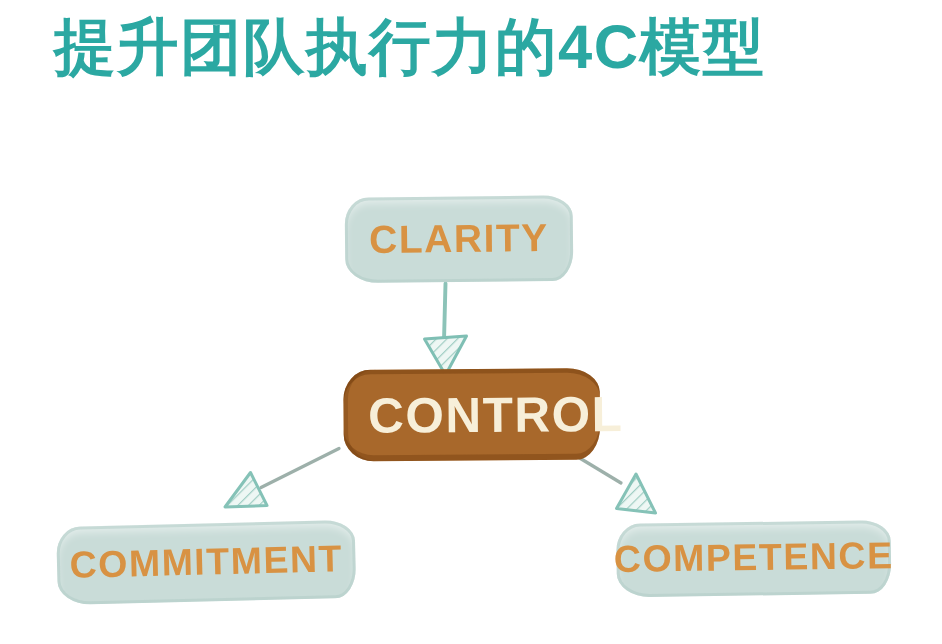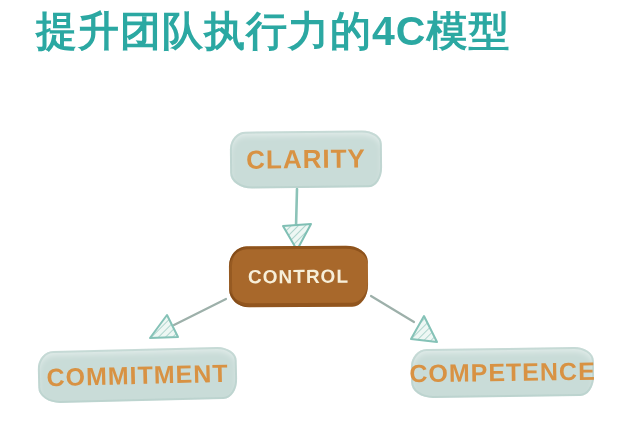--- a/index.html
+++ b/index.html
@@ -44,28 +44,29 @@
   }
   .node-clarity{
     left:230px; top:131px; width:152px; height:57px;
     font-size:26px;
     transform:rotate(-0.6deg);
   }
   .node-control{
     left:229px; top:246px; width:139px; height:61px;
     background:#a8682b;
     color:#f7efd9;
-    font-size:19px;
+    font-size:33px;
     font-weight:bold;
     letter-spacing:1px;
     border-radius:18px 22px 16px 20px / 20px 16px 22px 18px;
     box-shadow:inset 0 3px 0 rgba(110,58,12,0.45),
                inset 0 -4px 0 rgba(110,58,12,0.40),
                inset 3px 0 0 rgba(110,58,12,0.30);
     transform:rotate(-0.4deg);
+    padding-left:32px;
   }
   .node-commitment{
     left:38px; top:349px; width:199px; height:52px;
     font-size:25px;
     transform:rotate(-1.4deg);
   }
   .node-competence{
     left:411px; top:348px; width:183px; height:49px;
     font-size:25px;
     transform:rotate(-0.8deg);

